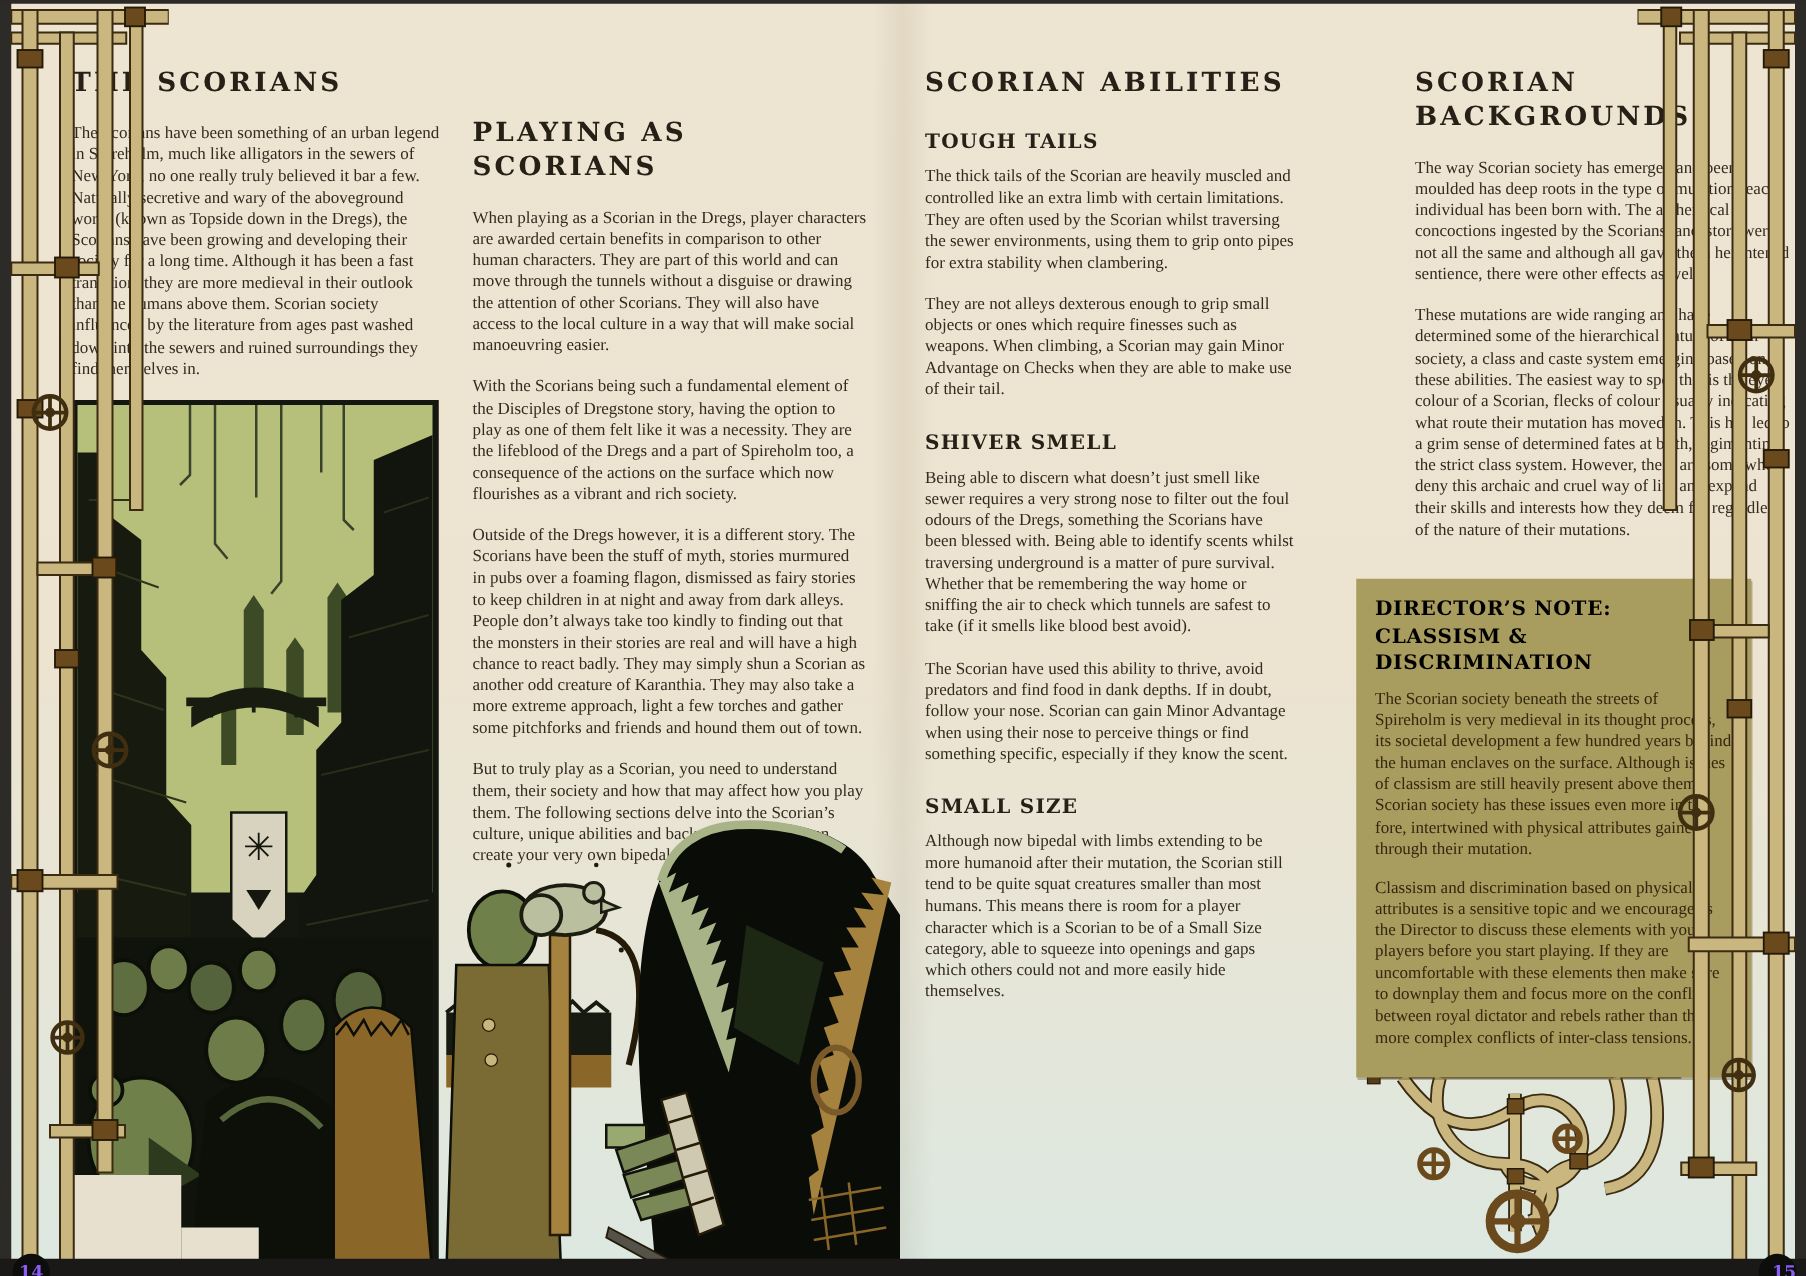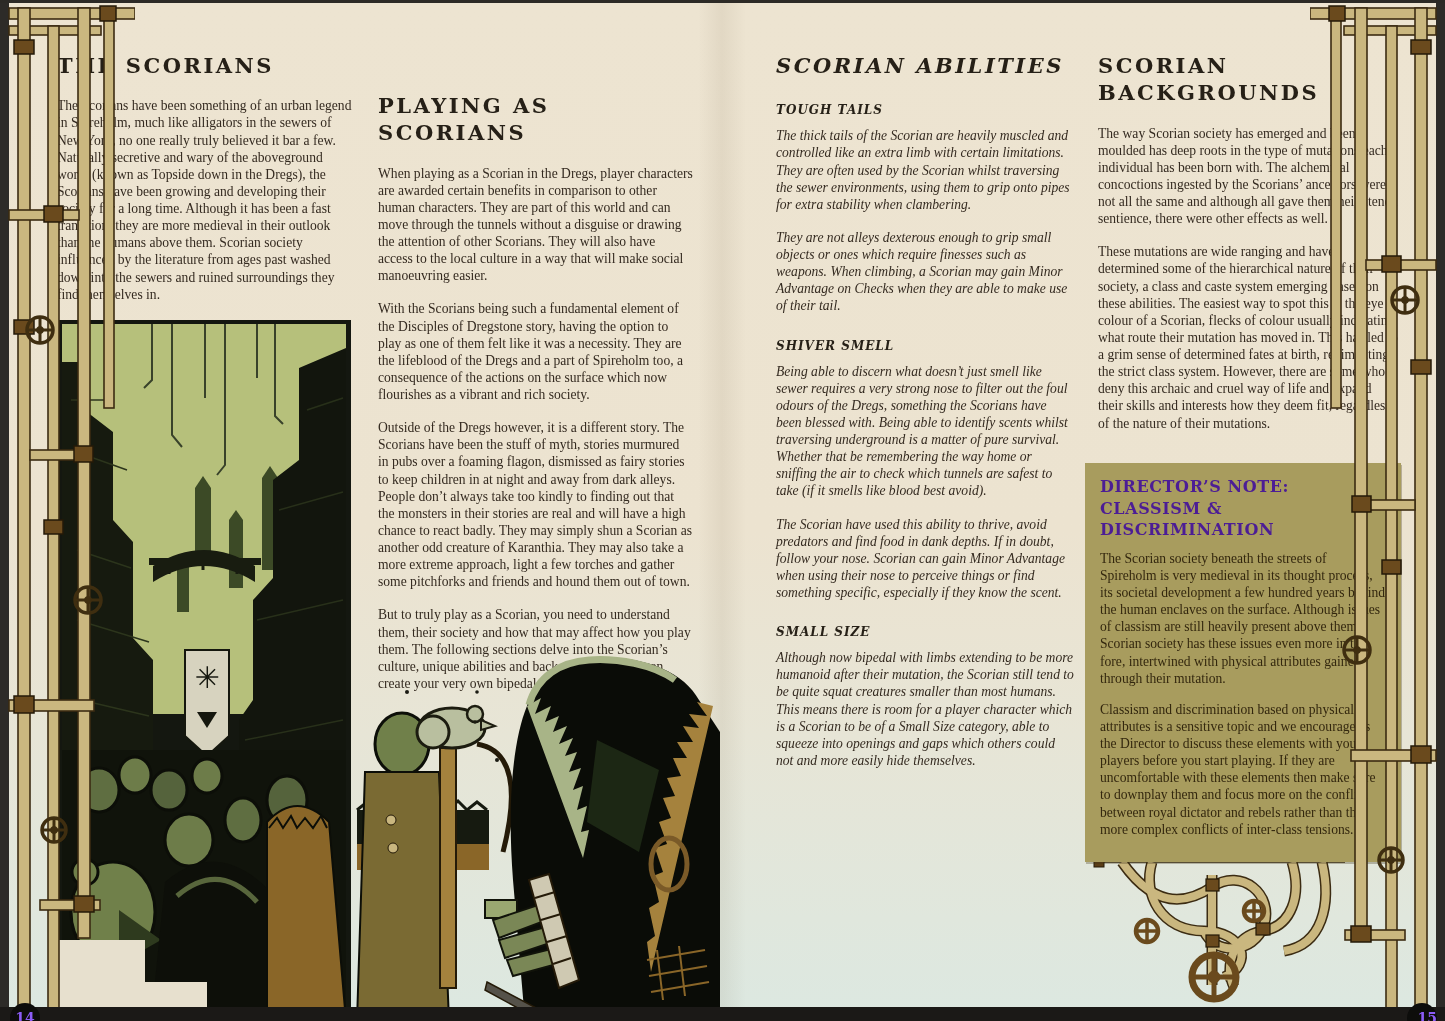--- a/index.html
+++ b/index.html
@@ -8,39 +8,39 @@
     background:linear-gradient(180deg,#ede4d1 0%,#ece3d0 52%,#e7e5d6 72%,#e0e7dd 90%,#dce8e1 100%);
     font-family:"Liberation Serif",serif;
   }
   .gutter{position:absolute;left:698px;top:0;width:48px;height:100%;
     background:linear-gradient(90deg,rgba(0,0,0,0) 0%,rgba(90,70,40,0.08) 50%,rgba(0,0,0,0) 100%);}
   .top-edge{position:absolute;left:0;top:0;width:100%;height:3px;background:#2c2a26;z-index:6;}
   .bottom-edge{position:absolute;left:0;top:1007px;width:100%;height:14px;background:#1b1917;z-index:6;}
   .col{position:absolute;top:52px;}
   #col1{left:57px;width:298px;}
   #col2{left:378px;width:315px;margin-top:40px;}
-  #col3{left:776px;width:298px;font-style:italic;}
-  #col4{left:1098px;width:300px;}
+  #col3{left:740px;width:298px;}
+  #col4{left:1132px;width:300px;}
   h1.section{
     margin:0 0 18px 0;font-family:"DejaVu Serif",serif;font-weight:700;
     font-size:21px;letter-spacing:2.5px;color:#262017;line-height:1.3;
   }
   #col4 h1.section{width:230px;}
   h2.sub{
     margin:24px 0 10px 0;font-family:"DejaVu Serif",serif;font-weight:700;
-    font-size:12px;letter-spacing:1px;color:#262017;
+    font-size:16px;letter-spacing:1px;color:#262017;
   }
   p.body{margin:0 0 16px 0;font-size:13.6px;line-height:1.26;color:#342a20;}
   .note-box{
     position:absolute;left:1085px;top:463px;width:285px;
     background:#a89c5e;padding:13px 16px 10px 15px;z-index:2;
     box-shadow:1px 2px 0 rgba(60,50,20,0.30);
   }
   .note-box h2{margin:0 0 9px 0;font-family:"DejaVu Serif",serif;font-weight:700;
-    font-size:16px;letter-spacing:0.6px;color:#4c1d95;line-height:1.35;}
+    font-size:16px;letter-spacing:0.6px;color:#000000;line-height:1.35;}
   .note-box p.body{color:#33270e;margin-bottom:14px;}
   .badge{
     position:absolute;width:30px;height:30px;border-radius:50%;background:#0d0d0b;
     color:#8b5cf6;font-family:"DejaVu Serif",serif;font-weight:700;font-size:14px;
     display:flex;align-items:center;justify-content:center;z-index:7;margin-top:43px;
   }
   #badge-left{left:10px;top:960px;}
   #badge-right{left:1407px;top:960px;justify-content:flex-end;}
   .artsvg{position:absolute;left:57px;top:320px;z-index:2;}
   .border-svg{position:absolute;top:0;z-index:4;}

